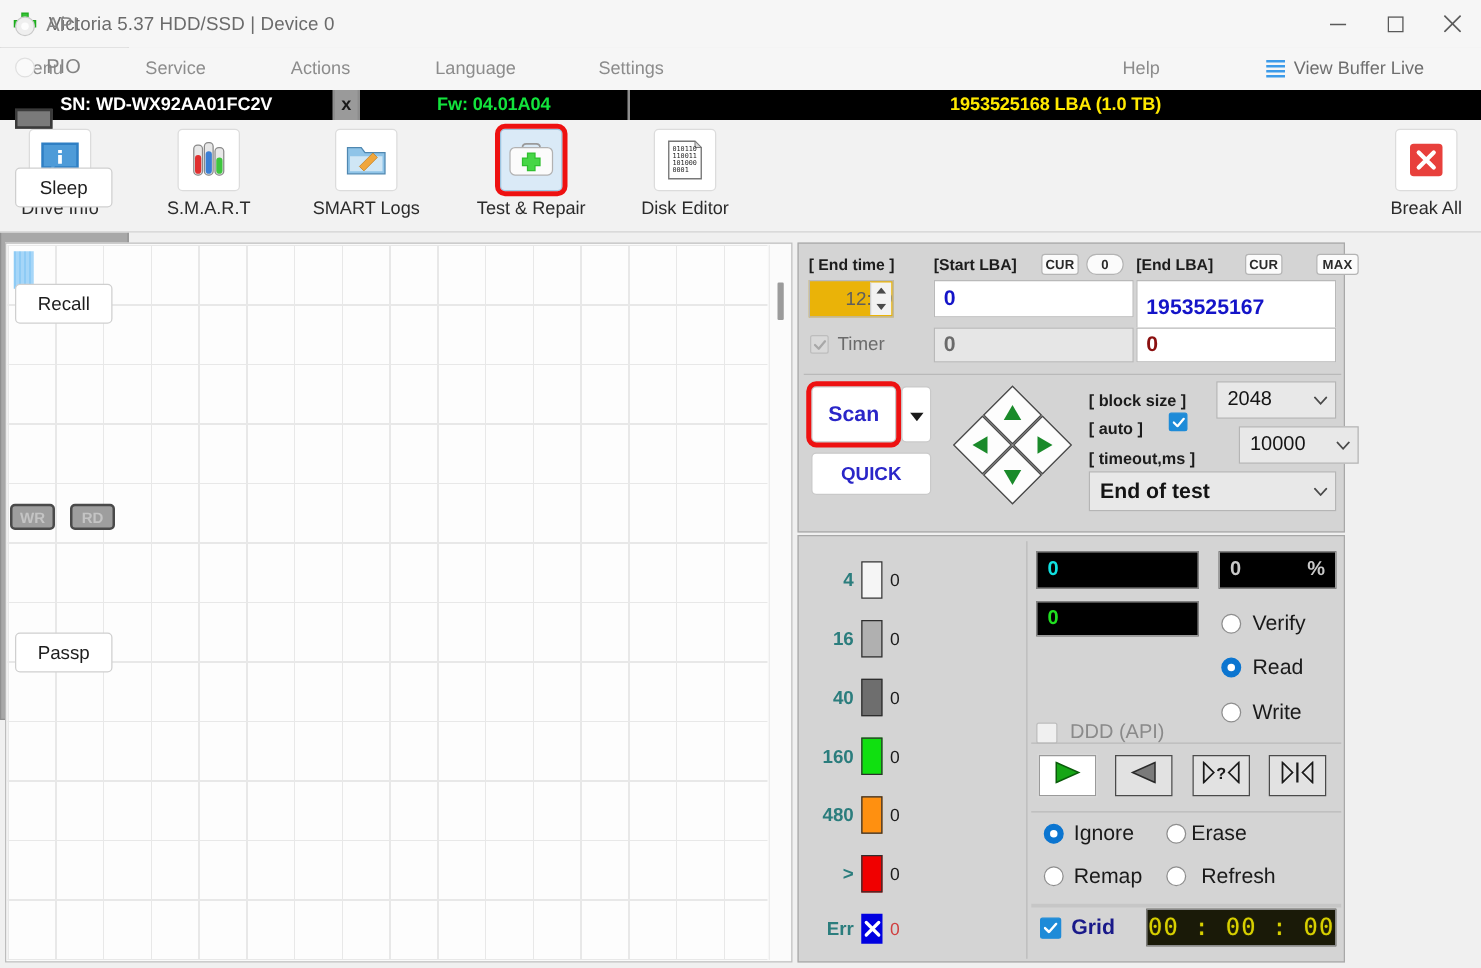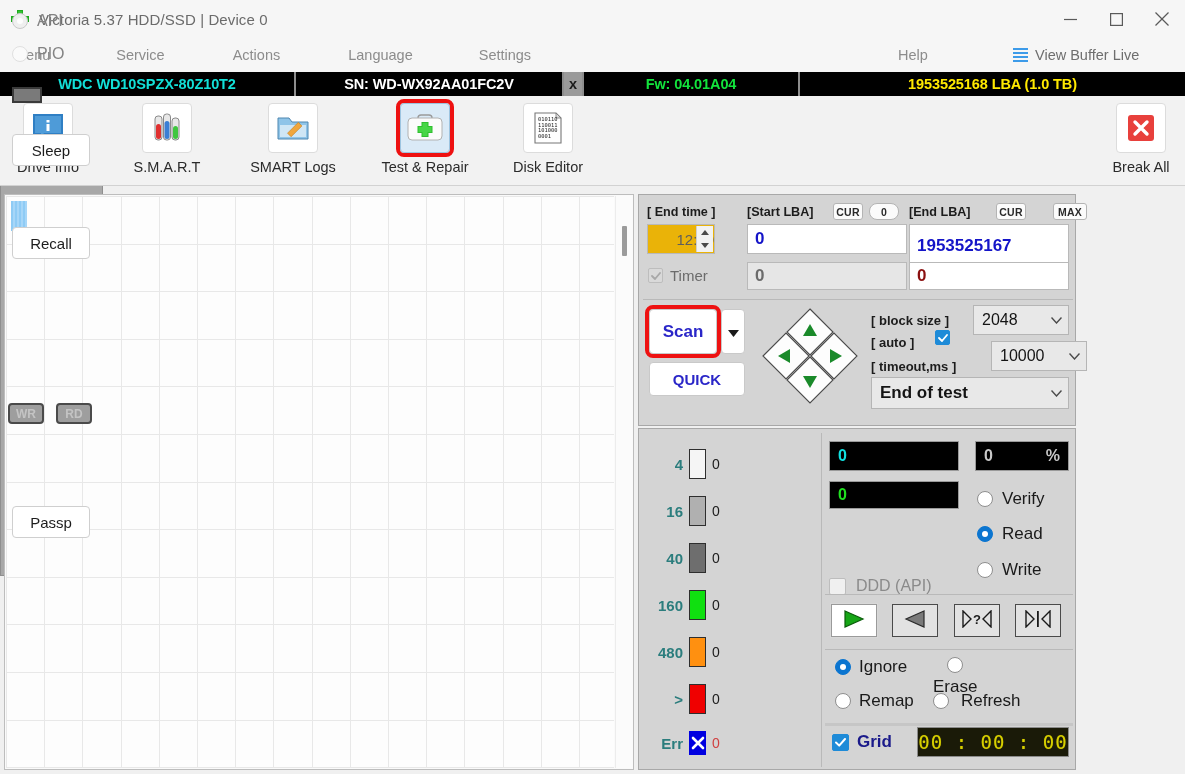--- a/index.html
+++ b/index.html
@@ -276,21 +276,20 @@
           <i></i>
           <i></i>
           <i></i>
           <i></i>
         </span>
       <span class="vbl-text">View Buffer Live</span>
     </div>
   </div>
 
   <div class="infobar">
-    <div class="info-seg seg-model">WDC WD10SPZX-80Z10T2</div>
     <div class="info-seg seg-sn">SN: WD-WX92AA01FC2V</div>
     <div class="info-seg seg-x">x</div>
     <div class="info-seg seg-fw">Fw: 04.01A04</div>
     <div class="info-seg seg-lba">1953525168 LBA (1.0 TB)</div>
   </div>
 
   <div class="toolbar">
 
     <div class="tb-btn" style="left:0px;">
       <div class="tb-iconbox">
@@ -578,21 +577,21 @@
         </svg>
       </span>
     </div>
 
     <div class="divider" style="left:186px; top:220px; width:248px;"></div>
 
     <div style="position:absolute; left:196px; top:228px; display:flex; align-items:center; gap:8px;">
       <span class="radio on"></span>
       <span style="font-size:17px; color:#1a1a1a;">Ignore</span>
     </div>
-    <div style="position:absolute; left:294px; top:228px; display:flex; align-items:center; gap:4px;flex-direction:column;">
+    <div style="position:absolute; left:294px; top:228px; display:flex; align-items:center; gap:4px;">
       <span class="radio"></span>
       <span style="font-size:17px; color:#1a1a1a;">Erase</span>
     </div>
     <div style="position:absolute; left:196px; top:262px; display:flex; align-items:center; gap:8px;">
       <span class="radio"></span>
       <span style="font-size:17px; color:#1a1a1a;">Remap</span>
     </div>
     <div style="position:absolute; left:294px; top:262px; display:flex; align-items:center; gap:12px;">
       <span class="radio"></span>
       <span style="font-size:17px; color:#1a1a1a;">Refresh</span>

